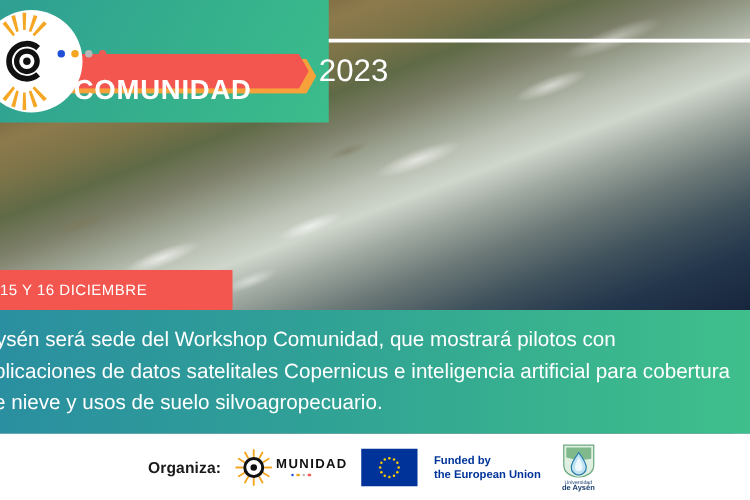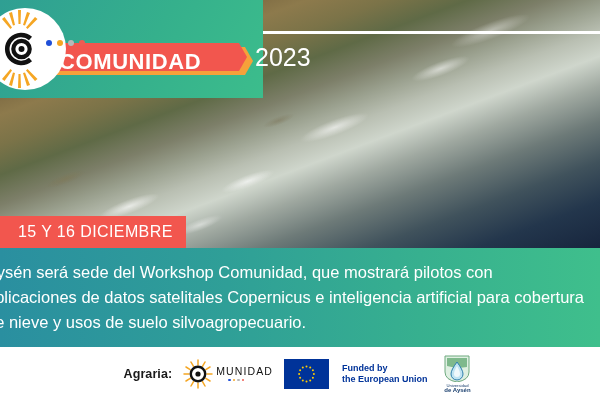--- a/index.html
+++ b/index.html
@@ -200,21 +200,21 @@
   }
   .comunidad-band {
     position: absolute;
     left: 0; top: 0;
     width: 200px; height: 28px;
     background: #F2564E;
     clip-path: polygon(0 0, 192px 0, 200px 50%, 192px 100%, 0 100%);
   }
   .comunidad-text {
     position: absolute;
-    left: 12px; top: 6px;
+    left: 12px; top: 16px;
     font-size: 22px;
     line-height: 25px;
     font-weight: bold;
     color: #ffffff;
     letter-spacing: 0.6px;
   }
   .year-text {
     position: absolute;
     left: 208px; top: 0px;
     font-size: 25px;
@@ -226,22 +226,22 @@
   .date-banner {
     position: absolute;
     left: -16px; top: 216px;
     width: 202px; height: 32px;
     background: #F2564E;
     display: flex;
     align-items: center;
     z-index: 5;
   }
   .date-text {
-    margin-left: 34px;
-    font-size: 16px;
+    margin-left: 16px;
+    font-size: 12px;
     line-height: 22px;
     color: #ffffff;
     letter-spacing: 0.4px;
   }
 
   
   .body-block {
     position: absolute;
     left: 0; top: 248px;
     width: 600px; height: 99px;
@@ -278,21 +278,21 @@
   .f-comunidad { display: flex; align-items: center; gap: 3px; }
   .f-sun { position: relative; width: 30px; height: 30px; }
   .f-word {
     display: flex;
     flex-direction: column;
     align-items: flex-start;
     line-height: 1;
   }
   .f-word-main {
     font-size: 10.5px;
-    font-weight: normal;
+    font-weight: bold;
     color: #111111;
     letter-spacing: 1.1px;
   }
   .f-word-dots { display: flex; gap: 2px; margin: 2px 0 0 12px; }
   .f-word-dots i { width: 2.5px; height: 2.5px; border-radius: 50%; display: block; }
 
   
   .eu-badge { display: flex; align-items: center; gap: 13px; }
   .eu-flag {
     position: relative;
@@ -391,21 +391,21 @@
   <div class="date-banner">
     <span class="date-text">15 Y 16 DICIEMBRE</span>
   </div>
 
   <div class="body-block">
     <div class="body-text">Aysén será sede del Workshop Comunidad, que mostrará pilotos con aplicaciones de datos satelitales Copernicus e inteligencia artificial para cobertura de nieve y usos de suelo silvoagropecuario.</div>
   </div>
 
   <div class="footer">
 
-    <span class="organiza-label">Agraria:</span>
+    <span class="organiza-label">Organiza:</span>
 
     <div class="f-comunidad">
       <div class="f-sun">
         <svg viewBox="0 0 30 30" width="30" height="30">
           <g stroke="#F5A623" stroke-width="1.5" stroke-linecap="round">
             <line x1="15" y1="1" x2="15" y2="6"></line>
             <line x1="22" y1="3" x2="19.5" y2="7.4"></line>
             <line x1="27" y1="8" x2="22.8" y2="10.6"></line>
             <line x1="29" y1="15" x2="24" y2="15"></line>
             <line x1="27" y1="22" x2="22.8" y2="19.4"></line>

